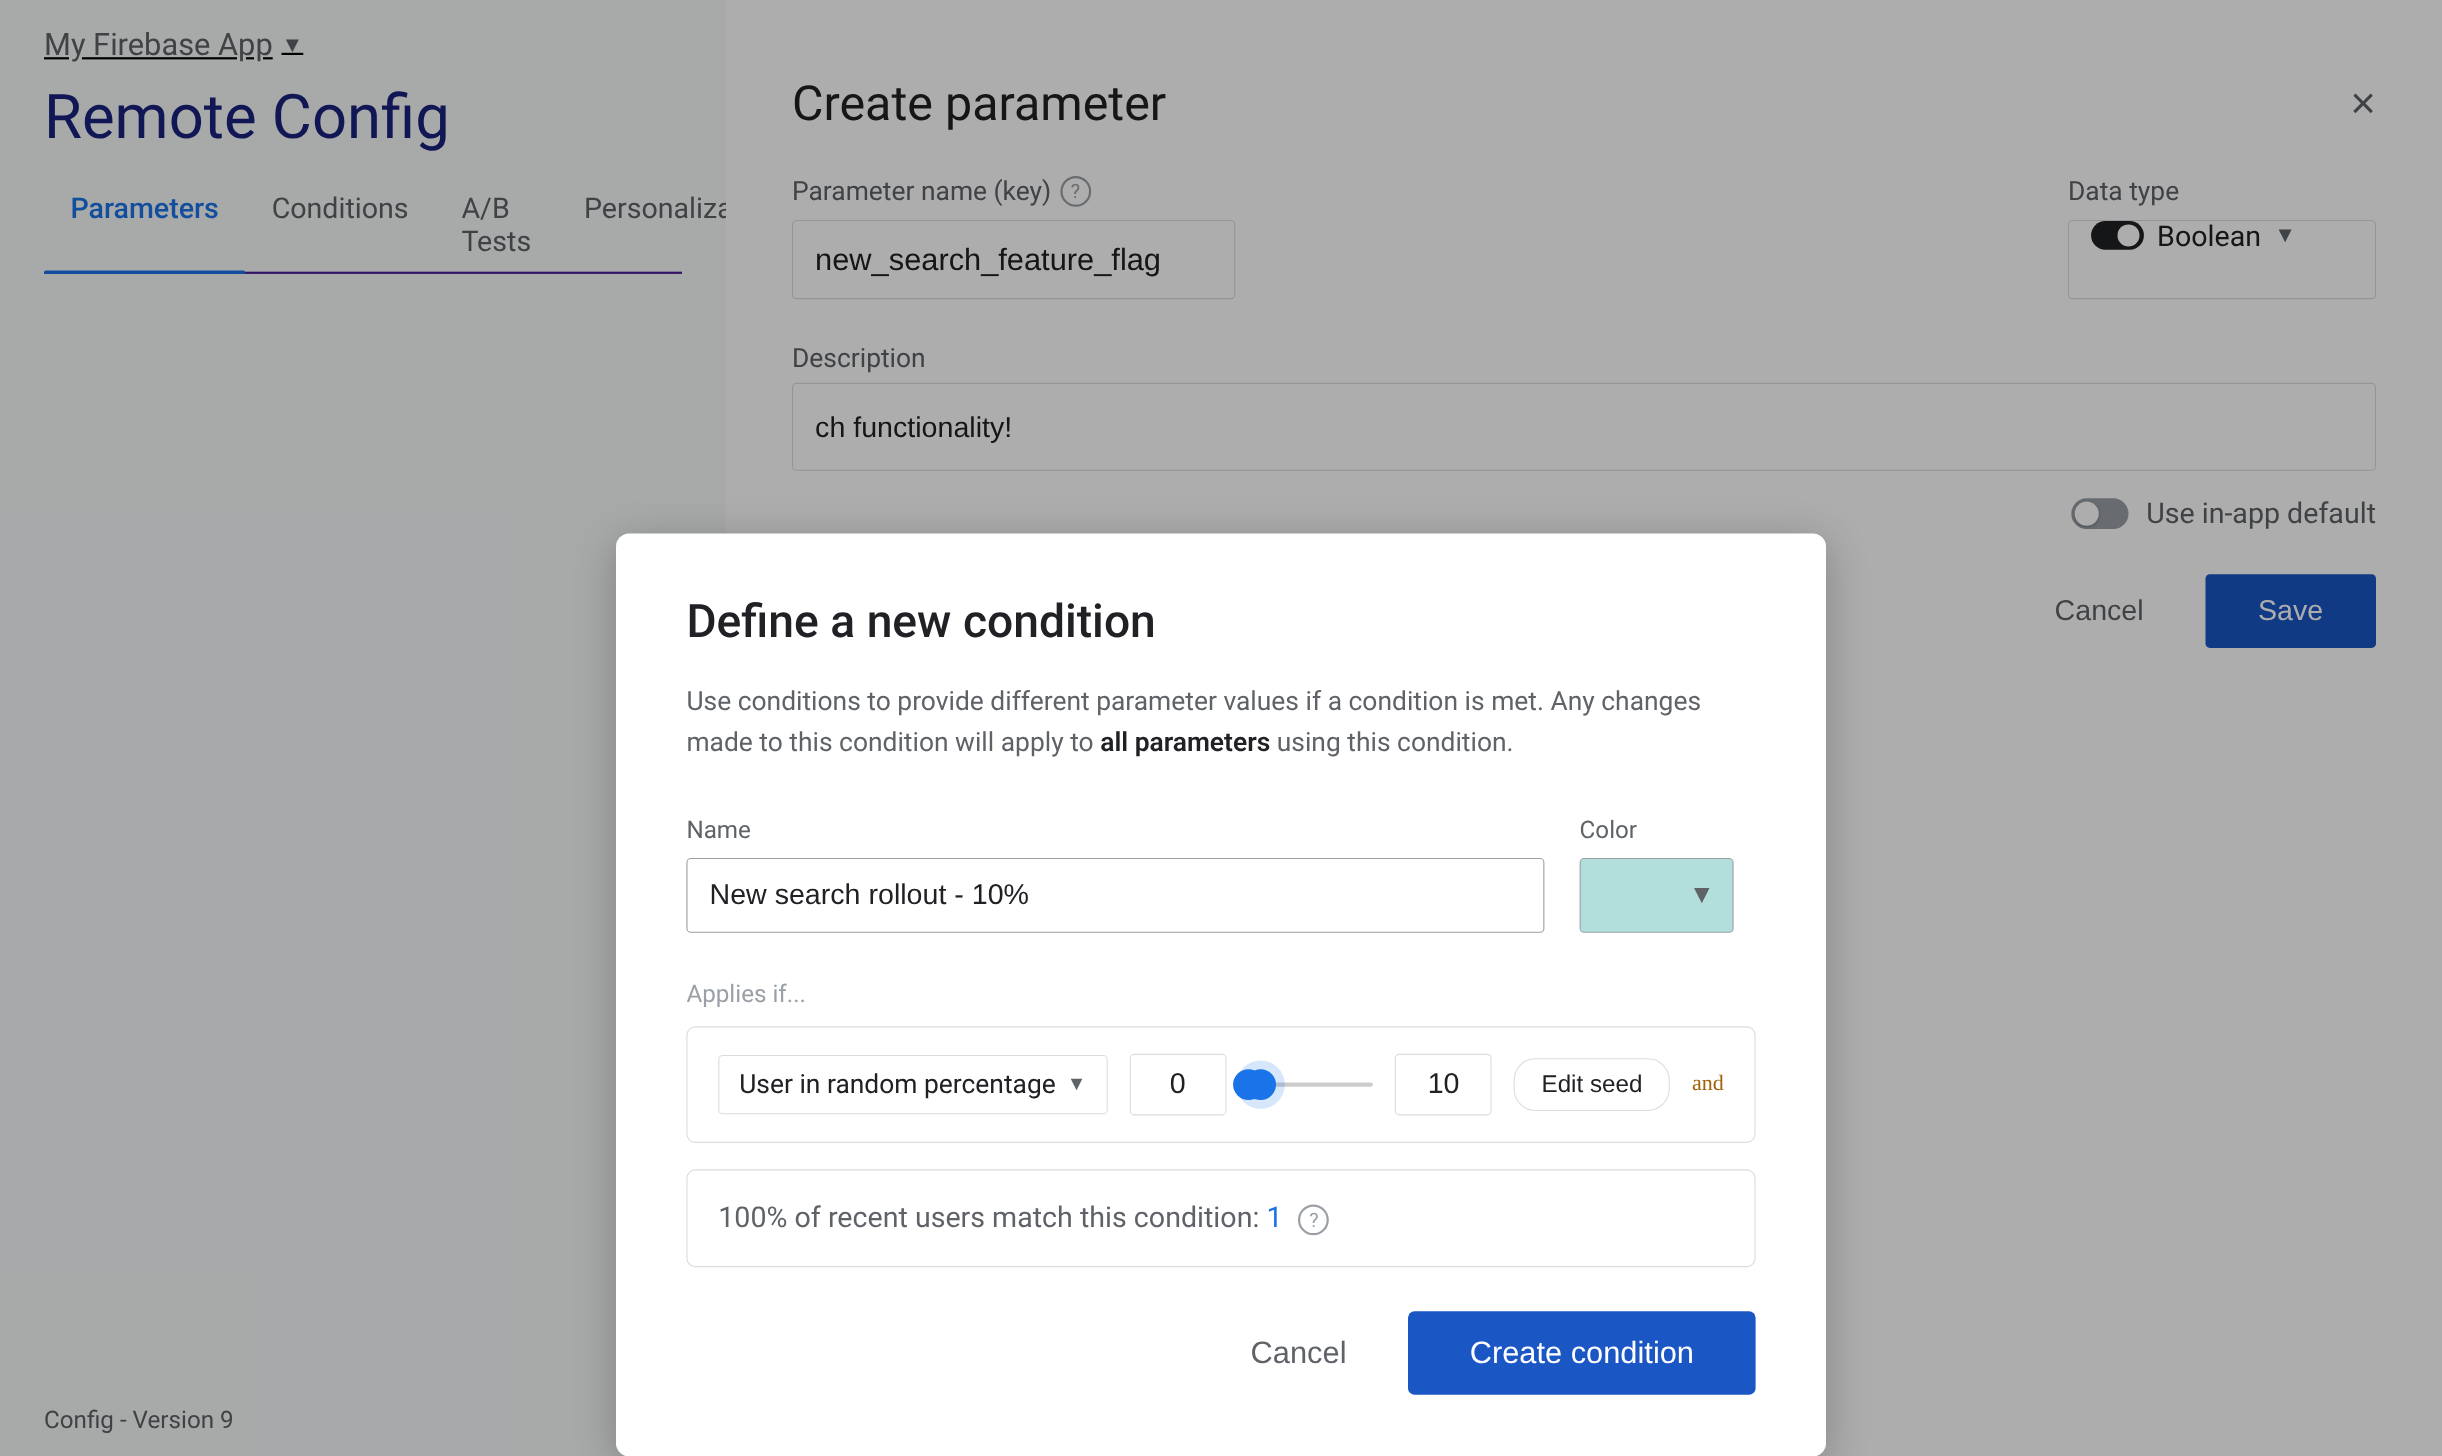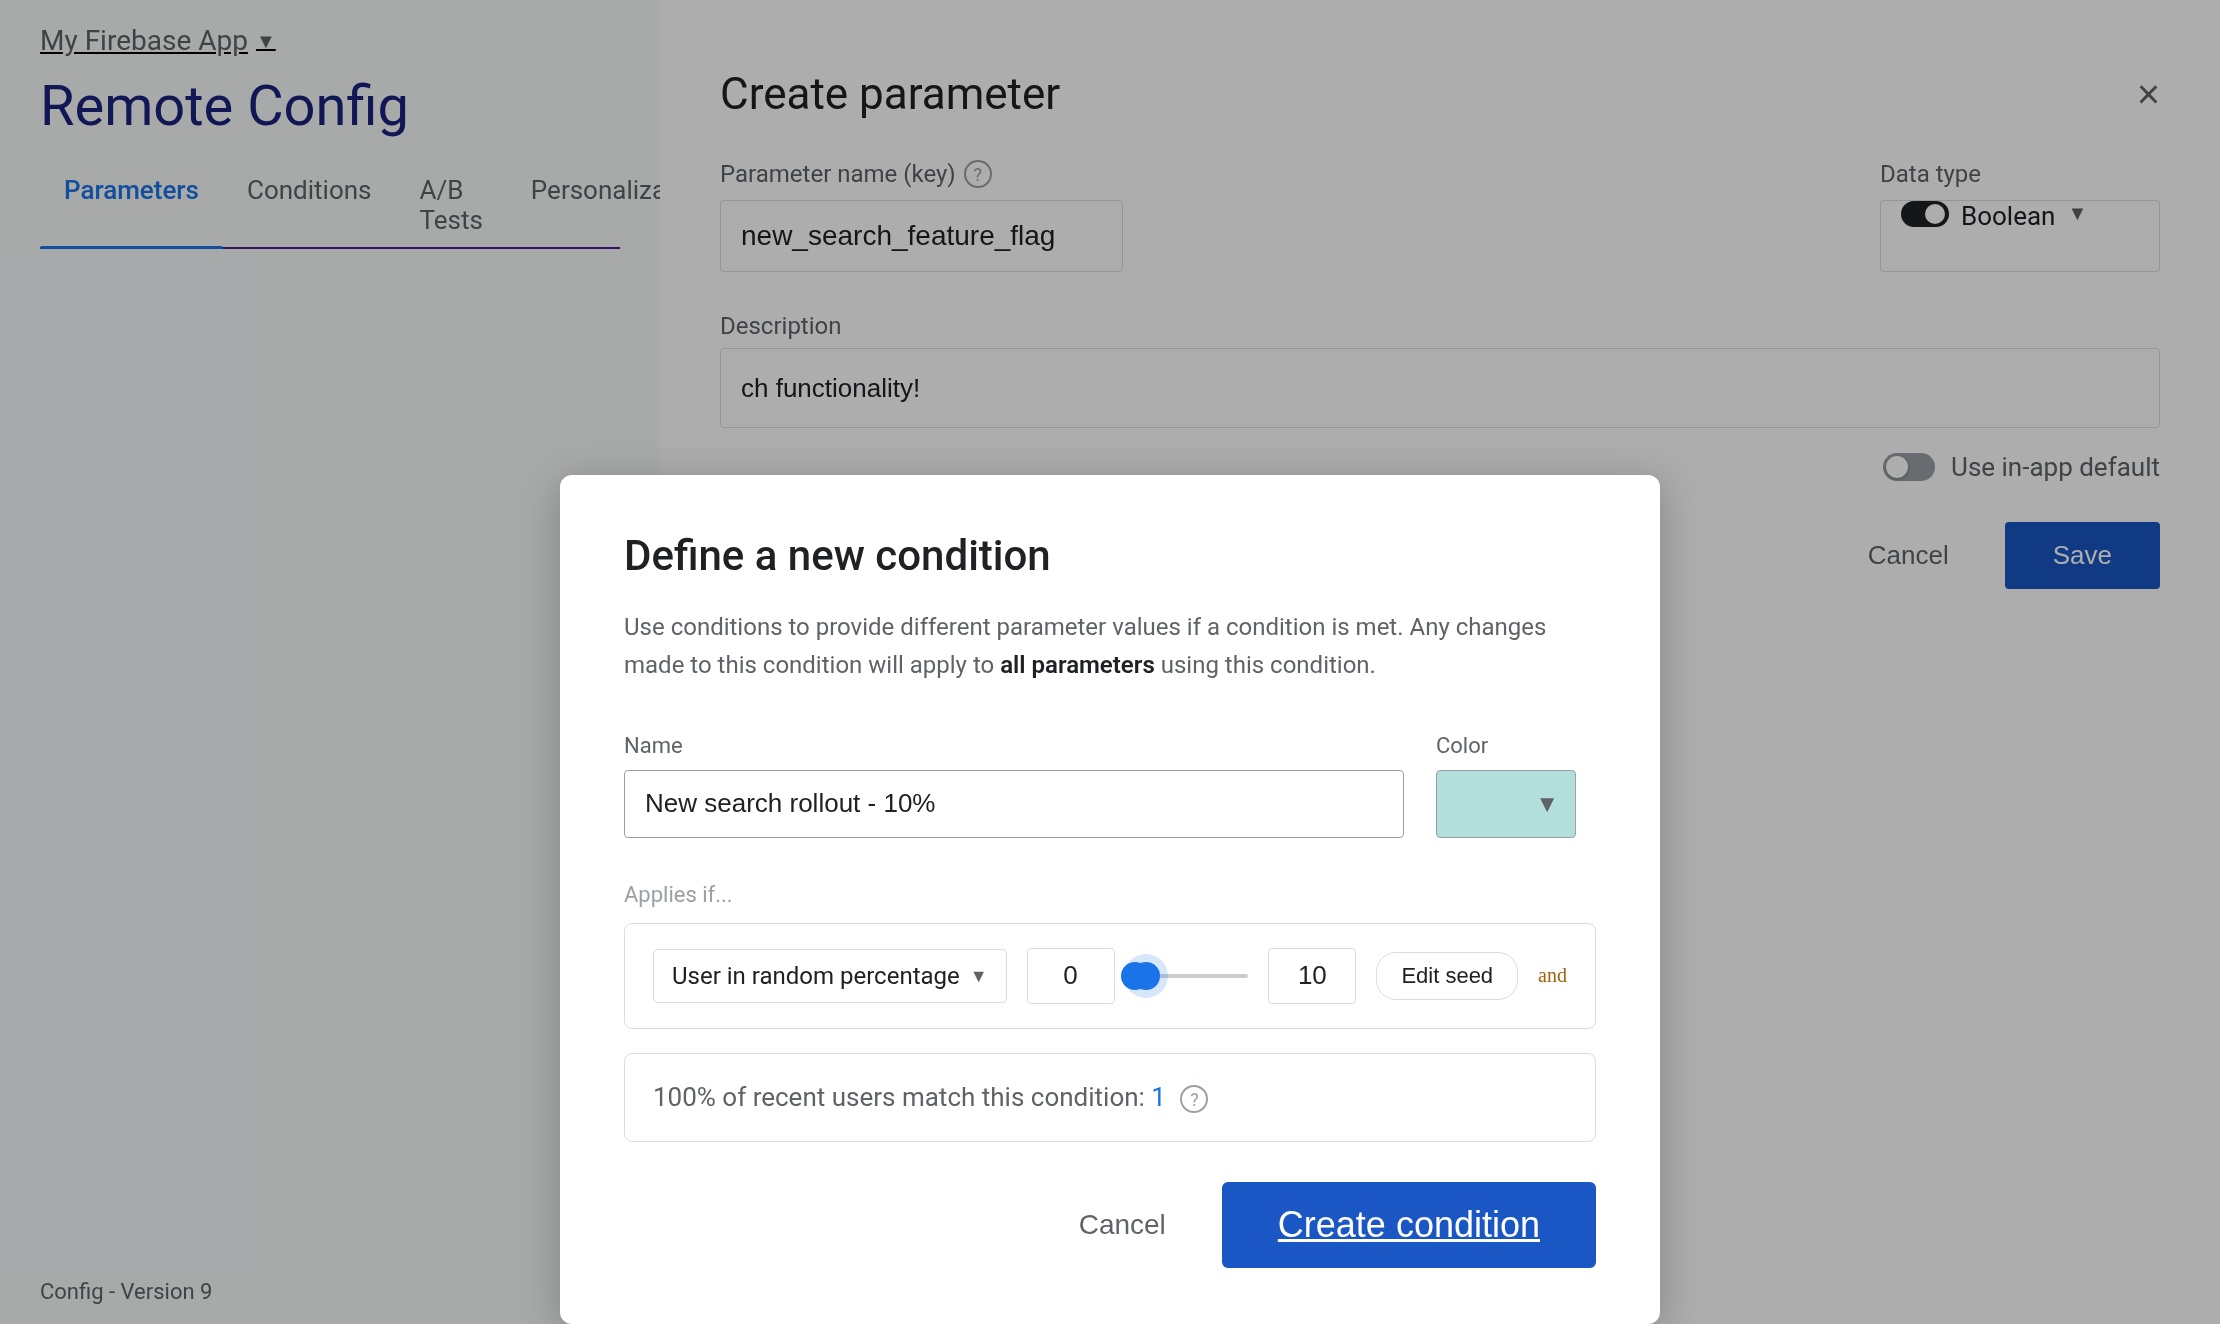--- a/index.html
+++ b/index.html
@@ -529,24 +529,23 @@
       cursor: pointer;
       padding: 16px 24px;
     }
 
     .btn-create {
       background: #1a56c4;
       color: #fff;
       border: none;
       border-radius: 6px;
       padding: 22px 56px;
-      font-size: 36px;
+      font-size: 28px;
       font-weight: 500;
       cursor: pointer;
-      text-decoration: underline;
     }
 
     .version-bar {
       position: absolute;
       bottom: 0; left: 0;
       width: 660px;
       padding: 20px 40px;
       font-size: 22px;
       color: #5f6368;
     }

